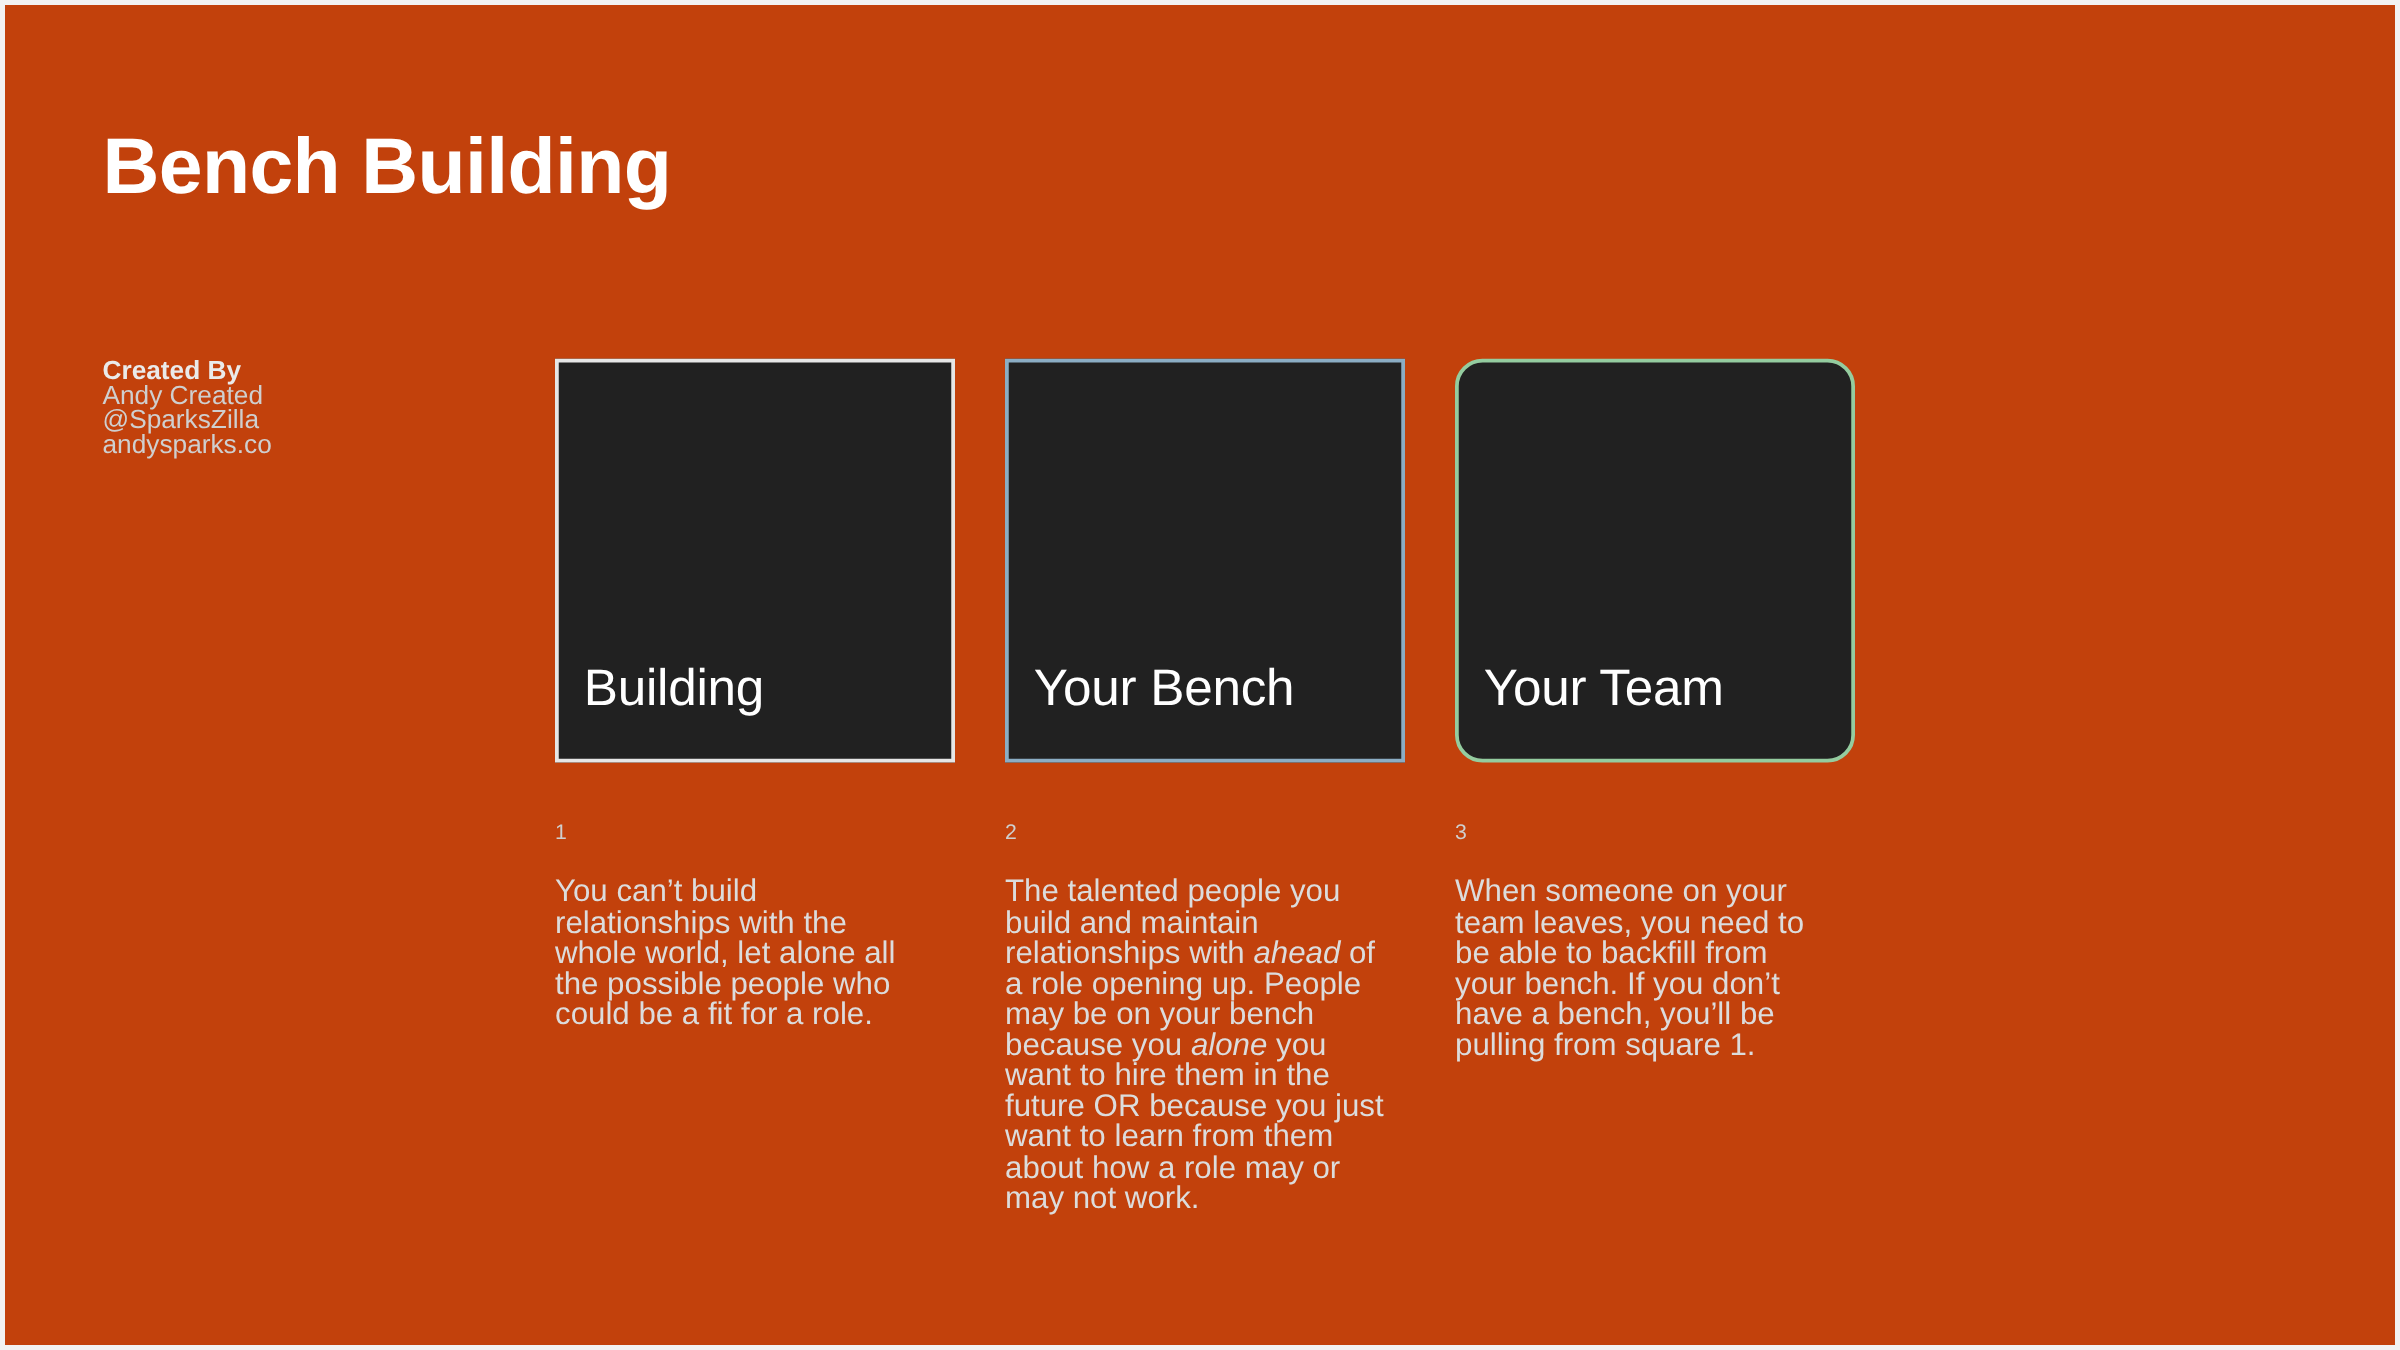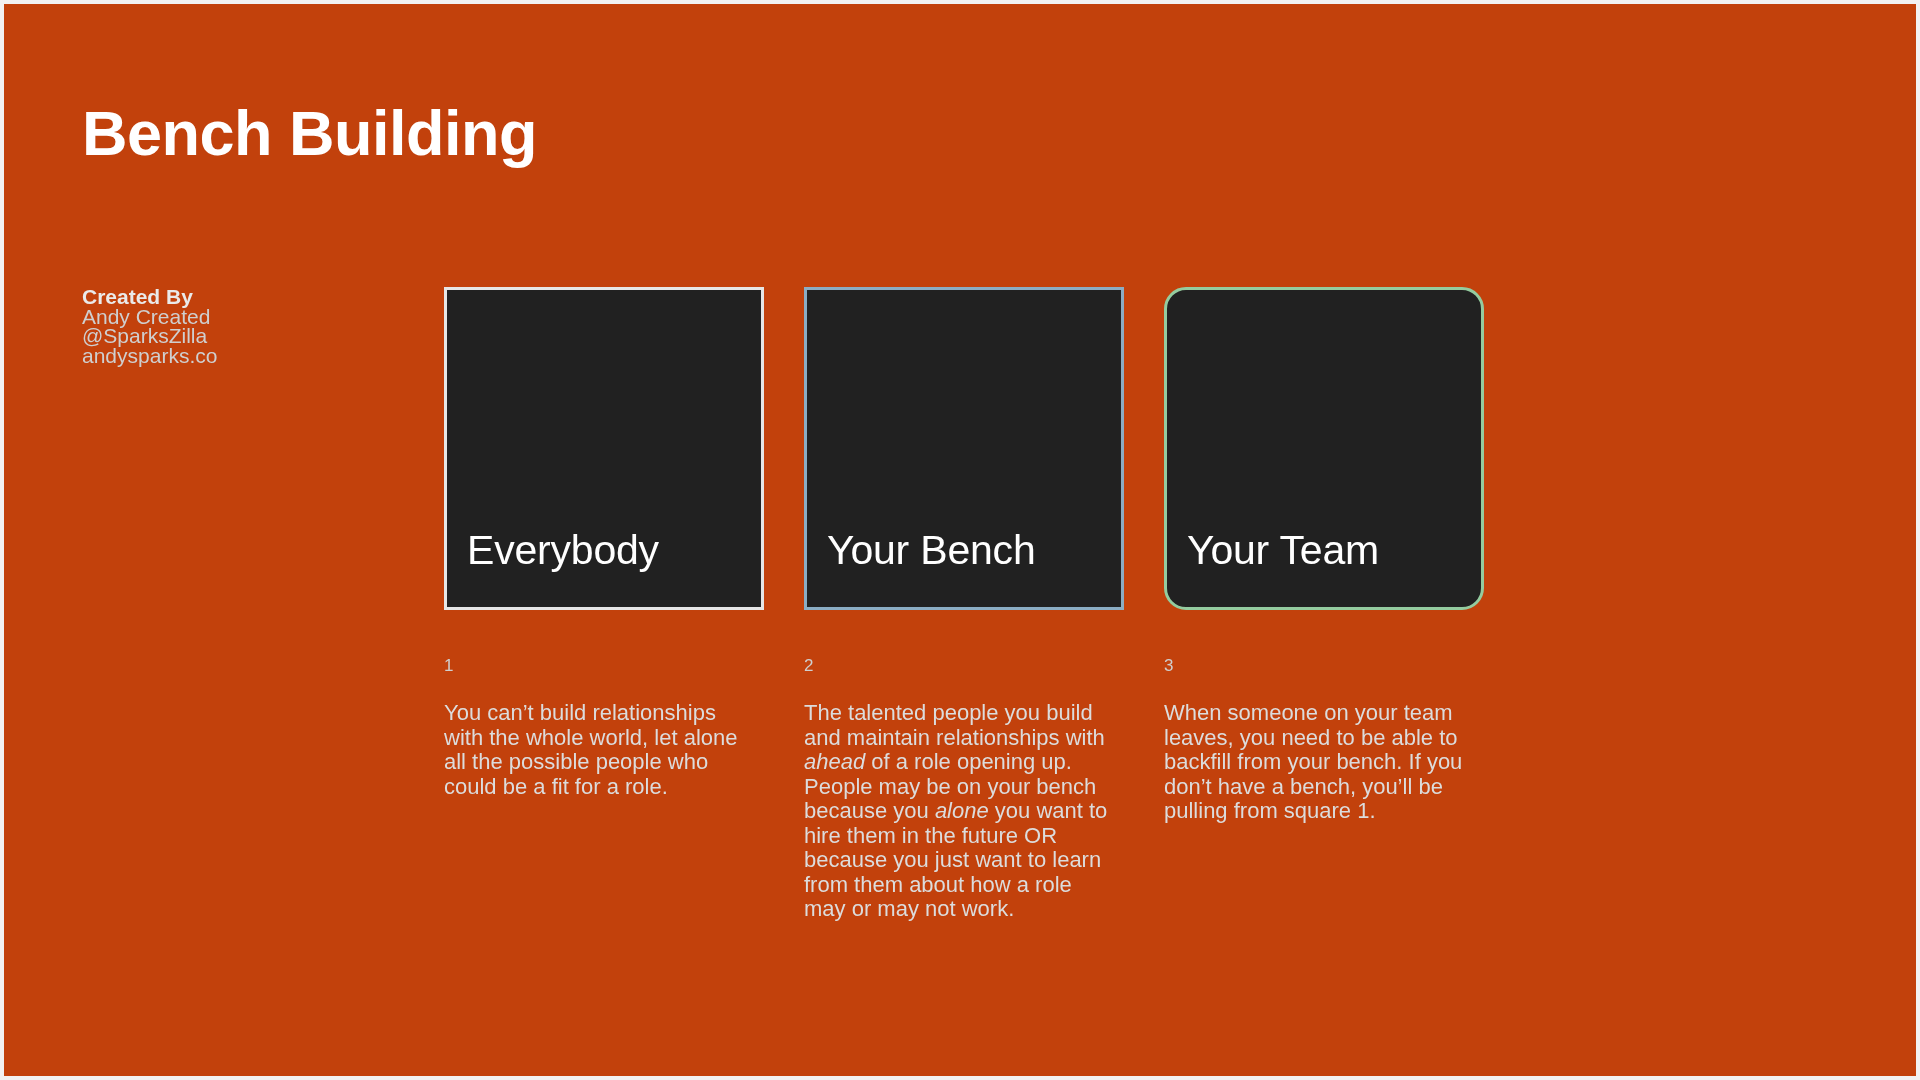--- a/index.html
+++ b/index.html
@@ -102,21 +102,21 @@
     margin-top: 47px;
     font-size: 17px;
     font-weight: 400;
     color: #cfcfcf;
     line-height: 1;
   }
 
   
   .body-copy {
     margin-top: 27px;
-    font-size: 22px;
+    font-size: 25px;
     line-height: 24.5px;
     font-weight: 400;
     color: #dcdcdc;
     max-width: 305px;
   }
   .body-copy em { font-style: italic; }
 </style>
 </head>
 <body>
 
@@ -128,21 +128,21 @@
     <div class="credit-heading">Created By</div>
     <div class="credit-line">Andy Created</div>
     <div class="credit-line">@SparksZilla</div>
     <div class="credit-line">andysparks.co</div>
   </div>
 
   <div class="columns">
 
     <div class="column">
       <div class="card" style="border-color: rgb(230, 230, 230);">
-        <div class="card-label">Everybody</div>
+        <div class="card-label">Building</div>
       </div>
       <div class="step-number">1</div>
       <div class="body-copy">You can’t build relationships with the whole world, let alone all the possible people who could be a fit for a role.</div>
     </div>
 
     <div class="column">
       <div class="card" style="border-color: rgb(139, 173, 196);">
         <div class="card-label">Your Bench</div>
       </div>
       <div class="step-number">2</div>

